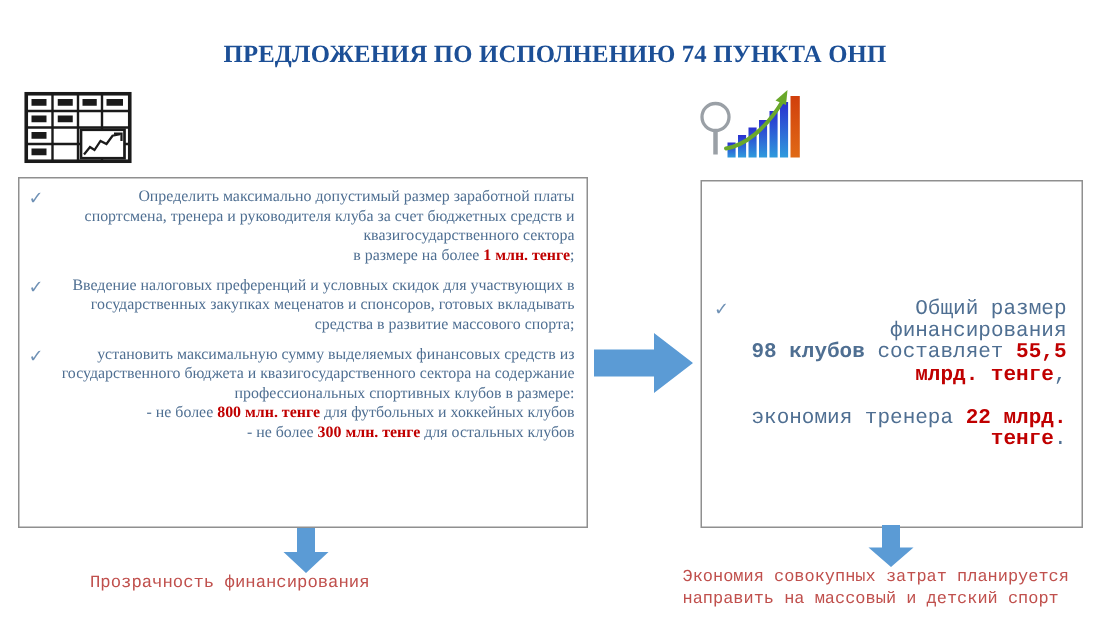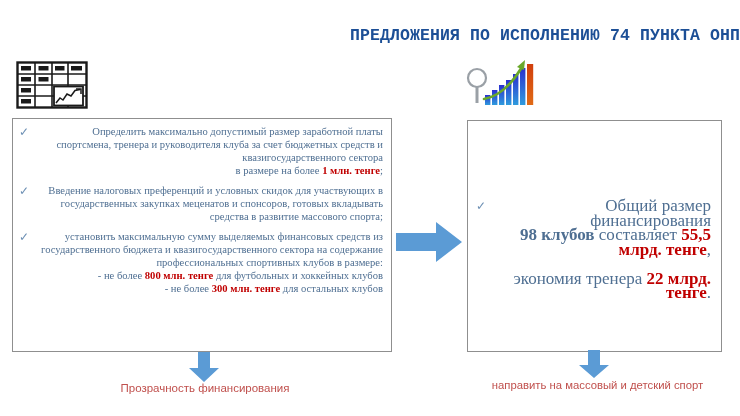--- a/index.html
+++ b/index.html
@@ -21,22 +21,22 @@
     height: 416px;
     background: #ffffff;
   }
 
   
   .slide-title {
     position: absolute;
     left: 0;
     top: 26px;
     width: 740px;
-    text-align: right;
-    font-family: Liberation Mono, monospace;
+    text-align: center;
+    font-family: Liberation Serif, serif;
     font-weight: bold;
     font-size: 16.5px;
     letter-spacing: 0.1px;
     color: #1c4f96;
     white-space: nowrap;
   }
 
   
   .hdr-left-icon {
     position: absolute;
@@ -124,22 +124,23 @@
   
   .right-inner {
     position: absolute;
     left: 0;
     top: 78px;
     width: 100%;
     padding: 0 10px 0 8px;
     box-sizing: border-box;
   }
   .right-inner .bullet-text {
-    font-size: 17px;
+    font-size: 14px;
     line-height: 14.5px;
+    font-family: Liberation Mono, monospace;
   }
 
   
   .arrow {
     position: absolute;
   }
   .arrow-mid {
     left: 396px;
     top: 219px;
     width: 66px;
@@ -154,23 +155,23 @@
   .arrow-down-right {
     left: 578px;
     top: 350px;
     width: 32px;
     height: 28px;
   }
 
   
   .caption {
     position: absolute;
-    font-family: Liberation Sans, sans-serif;
+    font-family: Liberation Mono, monospace;
     color: #c0504d;
-    text-align: center;
+    text-align: left;
   }
   .caption-left {
     left: 60px;
     top: 382px;
     width: 290px;
     font-size: 11.5px;
   }
   .caption-right {
     left: 455px;
     top: 378px;
@@ -280,16 +281,17 @@
     </svg>
   </div>
   <div class="arrow arrow-down-right">
     <svg viewBox="0 0 32 28" width="32" height="28" xmlns="http://www.w3.org/2000/svg">
       <polygon points="10,0 22,0 22,15 31,15 16,28 1,15 10,15" fill="#5b9bd5"></polygon>
     </svg>
   </div>
 
   <div class="caption caption-left">Прозрачность финансирования</div>
   <div class="caption caption-right">
+    <div>Экономия совокупных затрат планируется</div>
     <div>направить на массовый и детский спорт</div>
   </div>
 
 </div>
 
 </body></html>

